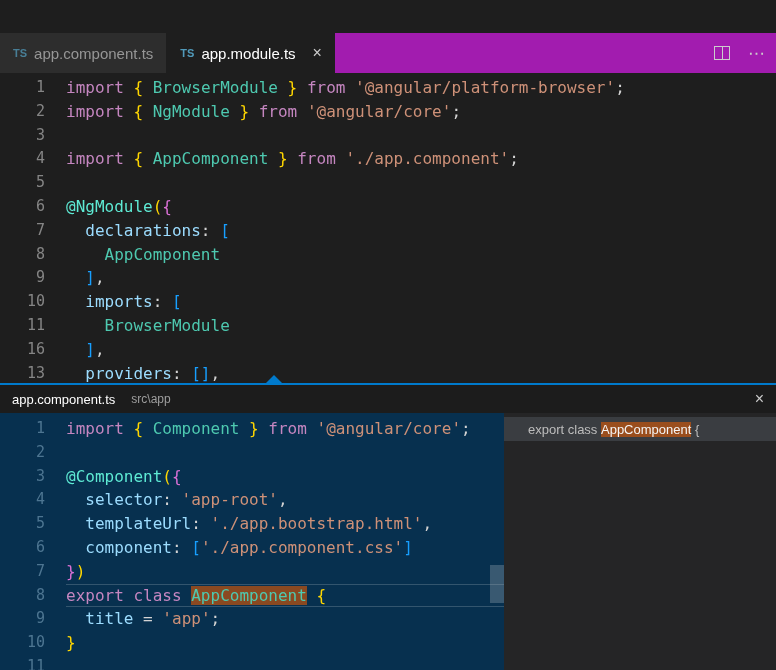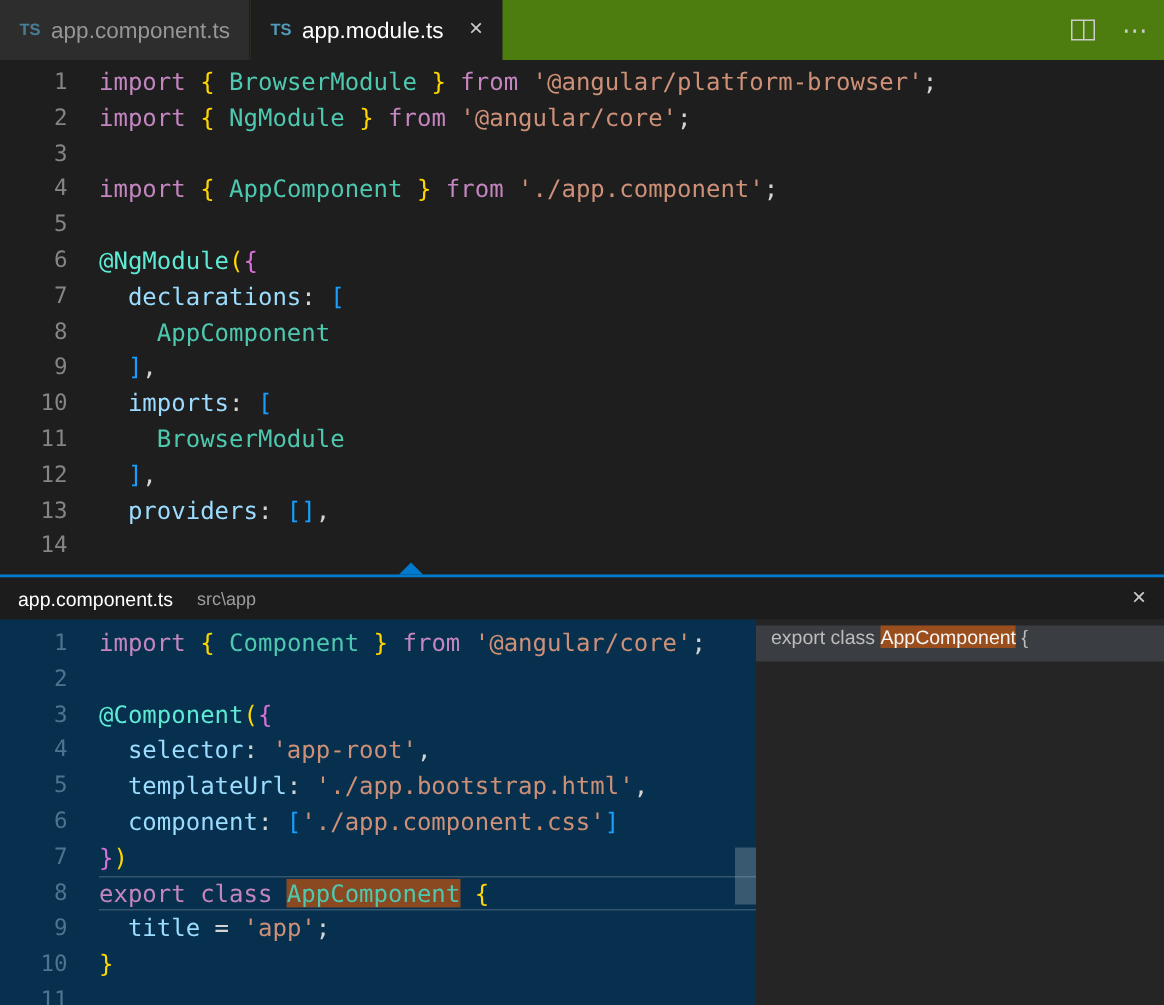--- a/index.html
+++ b/index.html
@@ -1,19 +1,19 @@
 <!DOCTYPE html>
 <html><head>
 <meta charset="utf-8">
 <style>
   html,body{margin:0;padding:0;width:776px;height:670px;overflow:hidden;background:#1e1e1e;}
   body{font-family:"DejaVu Sans Mono",monospace;position:relative;}
 
   
-  .tabbar{height:40px;background:#4d7c0f;display:flex;align-items:stretch;position:relative;}
+  .tabbar{height:40px;background:#a21caf;display:flex;align-items:stretch;position:relative;margin-top:33px;}
   .tab{display:flex;align-items:center;gap:7px;padding:0 13px;font-family:"Liberation Sans",sans-serif;font-size:15px;cursor:pointer;}
   .tab.inactive{background:#2d2d2d;color:#969696;border-right:1px solid #1e1e1e;}
   .tab.active{background:#1e1e1e;color:#ffffff;}
   .ts-icon{color:#519aba;font-size:11px;font-weight:bold;font-family:"Liberation Sans",sans-serif;}
   .tab.inactive .ts-icon{opacity:.75;}
   .tab-close{margin-left:10px;font-size:16px;color:#cccccc;line-height:1;}
   .tab-actions{position:absolute;right:10px;top:0;height:40px;display:flex;align-items:center;gap:18px;color:#cccccc;}
   .split-icon{width:14px;height:12px;border:1px solid #cccccc;position:relative;display:inline-block;}
   .split-icon::after{content:"";position:absolute;left:50%;top:0;bottom:0;width:1px;background:#cccccc;}
   .more-icon{font-size:17px;letter-spacing:1px;font-family:"Liberation Sans",sans-serif;}
@@ -45,21 +45,21 @@
   .peek-header{height:28px;background:#1c1c1c;display:flex;align-items:center;padding:0 12px;font-family:"Liberation Sans",sans-serif;}
   .peek-title{color:#ffffff;font-size:13px;}
   .peek-path{color:#9d9d9d;font-size:12px;margin-left:16px;}
   .peek-close{margin-left:auto;color:#cccccc;font-size:16px;cursor:pointer;}
   .peek-body{display:flex;height:257px;}
   .peek-editor{width:504px;flex:none;background:#07304f;position:relative;padding-top:4px;box-sizing:border-box;overflow:hidden;}
   .peek-editor .gutter-num{color:#4d7591;}
   .code-line.current::before{content:"";position:absolute;left:66px;right:0;top:0;bottom:0;border-top:1px solid rgba(255,255,255,.18);border-bottom:1px solid rgba(255,255,255,.18);pointer-events:none;}
   .peek-scroll{position:absolute;right:0;top:152px;width:14px;height:38px;background:rgba(151,166,179,.35);}
   .peek-results{flex:1;background:#252526;font-family:"Liberation Sans",sans-serif;padding-top:4px;}
-  .ref-item{height:24px;display:flex;align-items:flex-start;padding:0 10px;font-size:13px;color:#bdbdbd;white-space:pre;cursor:pointer;}
+  .ref-item{height:24px;display:flex;align-items:center;padding:0 24px;font-size:13px;color:#bdbdbd;white-space:pre;cursor:pointer;}
   .ref-item.selected{background:#3a3d41;}
   .tk-res{color:#bdbdbd;}
   .tk-resm{background:rgba(234,92,0,.55);color:#f5f5f5;}
 </style>
 </head>
 <body>
 
 <div class="tabbar">
   <div class="tab inactive">
     <span class="ts-icon">TS</span>
@@ -82,21 +82,21 @@
       <div class="code-line"><span class="gutter-num">2</span><span class="code-text"><span class="tk-kw">import </span><span class="tk-b1">{</span><span class="tk-pl"> </span><span class="tk-cls">NgModule</span><span class="tk-pl"> </span><span class="tk-b1">}</span><span class="tk-pl"> </span><span class="tk-kw">from </span><span class="tk-str">'@angular/core'</span><span class="tk-pl">;</span></span></div>
       <div class="code-line"><span class="gutter-num">3</span><span class="code-text"></span></div>
       <div class="code-line"><span class="gutter-num">4</span><span class="code-text"><span class="tk-kw">import </span><span class="tk-b1">{</span><span class="tk-pl"> </span><span class="tk-cls">AppComponent</span><span class="tk-pl"> </span><span class="tk-b1">}</span><span class="tk-pl"> </span><span class="tk-kw">from </span><span class="tk-str">'./app.component'</span><span class="tk-pl">;</span></span></div>
       <div class="code-line"><span class="gutter-num">5</span><span class="code-text"></span></div>
       <div class="code-line"><span class="gutter-num">6</span><span class="code-text"><span class="tk-dec">@NgModule</span><span class="tk-b1">(</span><span class="tk-b2">{</span></span></div>
       <div class="code-line"><span class="gutter-num">7</span><span class="code-text"><span class="tk-pl">  </span><span class="tk-prop">declarations</span><span class="tk-pl">: </span><span class="tk-b3">[</span></span></div>
       <div class="code-line"><span class="gutter-num">8</span><span class="code-text"><span class="tk-pl">    </span><span class="tk-cls">AppComponent</span></span></div>
       <div class="code-line"><span class="gutter-num">9</span><span class="code-text"><span class="tk-pl">  </span><span class="tk-b3">]</span><span class="tk-pl">,</span></span></div>
       <div class="code-line"><span class="gutter-num">10</span><span class="code-text"><span class="tk-pl">  </span><span class="tk-prop">imports</span><span class="tk-pl">: </span><span class="tk-b3">[</span></span></div>
       <div class="code-line"><span class="gutter-num">11</span><span class="code-text"><span class="tk-pl">    </span><span class="tk-cls">BrowserModule</span></span></div>
-      <div class="code-line"><span class="gutter-num">12</span><span class="code-text"><span class="tk-pl">  </span><span class="tk-b3">]</span><span class="tk-pl">,</span></span></div>
+      <div class="code-line"><span class="gutter-num">16</span><span class="code-text"><span class="tk-pl">  </span><span class="tk-b3">]</span><span class="tk-pl">,</span></span></div>
       <div class="code-line"><span class="gutter-num">13</span><span class="code-text"><span class="tk-pl">  </span><span class="tk-prop">providers</span><span class="tk-pl">: </span><span class="tk-b3">[]</span><span class="tk-pl">,</span></span></div>
       <div class="code-line"><span class="gutter-num">14</span></div>
     </div>
 </div>
 
 <div class="peek">
   <div class="peek-arrow"></div>
   <div class="peek-header">
     <span class="peek-title">app.component.ts</span>
     <span class="peek-path">src\app</span>

